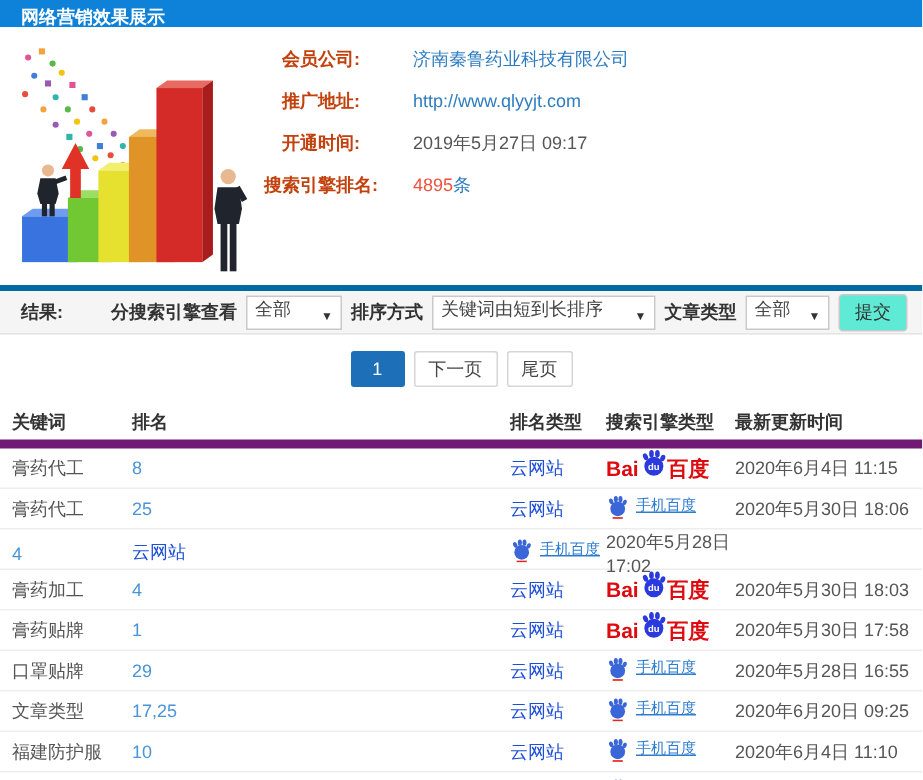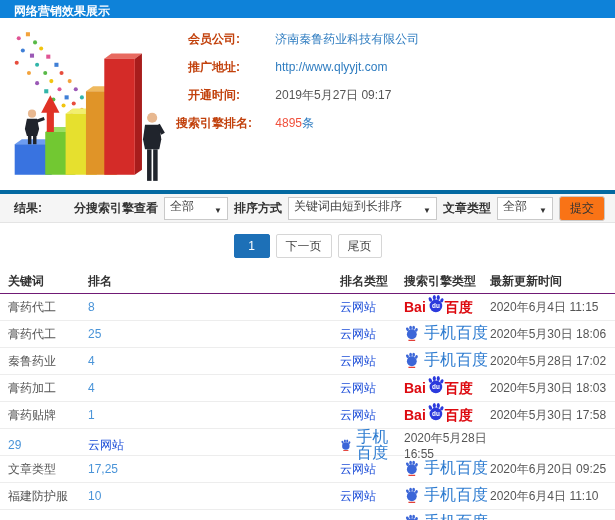--- a/index.html
+++ b/index.html
@@ -23,44 +23,44 @@
   
   .filter-bar{height:33px;background:#f5f5f5;border-top:4px solid #0369a1;border-bottom:1px solid #e4e4e4;
     display:flex;align-items:center;padding:0 10px 0 14px;font-size:12px;box-sizing:border-box;}
   .filter-result{font-weight:bold;color:#333;}
   .filter-right{margin-left:auto;display:flex;align-items:center;gap:6px;}
   .f-label{font-weight:bold;color:#333;white-space:nowrap;font-family:Liberation Serif, serif;}
   .sel{background:#fff;border:1px solid #c9c9c9;height:23px;display:flex;align-items:flex-end;
     justify-content:space-between;padding:4px 5px;box-sizing:border-box;cursor:pointer;color:#444;}
   .sel .arrow{font-size:8px;color:#333;margin-left:4px;}
   .sel1{width:64px;} .sel2{width:149px;} .sel3{width:56px;}
-  .btn-submit{height:25px;padding:0 10px;background:#f97316;border:1px solid #c9c9c9;border-radius:3px;
+  .btn-submit{height:25px;padding:0 10px;background:#5eead4;border:1px solid #c9c9c9;border-radius:3px;
     font-size:12px;color:#333;cursor:pointer;}
 
   
   .pager{height:46px;display:flex;align-items:center;justify-content:center;gap:6px;}
   .pg{min-width:16px;height:22px;padding:0 9px;display:flex;align-items:center;justify-content:center;
     font-size:12px;border:1px solid #d6d6d6;border-radius:2px;background:#fff;color:#444;cursor:pointer;}
   .pg.active{background:#1d70b7;border-color:#1d70b7;color:#fff;}
 
   
   .t-head,.t-row{display:grid;grid-template-columns:80px 252px 64px 86px auto;align-items:center;
     padding-left:8px;font-size:12px;}
-  .t-head{height:24px;font-weight:bold;color:#333;border-bottom:1px solid #701a75;}
+  .t-head{height:24px;font-weight:bold;color:#333;border-bottom:6px solid #701a75;}
   .t-row{height:26px;border-bottom:1px solid #ededed;color:#555;}
   .c-rank{color:#4a94d8;cursor:pointer;}
   .c-type{color:#1d4ed8;}
   .c-date{color:#555;}
 
   
   .engine-baidu{display:inline-flex;align-items:center;line-height:1;}
   .bd-word{color:#dd0a10;font-weight:bold;font-size:14px;letter-spacing:0;}
   .bd-paw{margin:-6px 0 0 0;}
   .engine-mobile{display:inline-flex;align-items:center;gap:5px;line-height:1;}
-  .mb-text{color:#2e7cd0;font-size:16px;}
+  .mb-text{color:#2e7cd0;font-size:10px;text-decoration:underline;}
 </style>
 </head>
 <body>
 
 <div class="page">
 
   <div class="hdr">
     <span>网络营销效果展示</span>
   </div>
 
@@ -239,21 +239,20 @@
       <circle cx="12.5" cy="15" r="8" fill="#3b66d8"></circle>
       <rect x="7" y="24" width="11" height="1.8" fill="#e0261d"></rect>
     </svg>
     <span class="mb-text">手机百度</span>
   </span>
 </span>
     <span class="c-date">2020年5月30日 18:06</span>
   </div>
 
   <div class="t-row">
-    <span class="c-kw">秦鲁药业</span>
     <span class="c-rank">4</span>
     <span class="c-type">云网站</span>
     <span class="c-engine">
   <span class="engine-mobile">
     <svg width="15" height="16" viewBox="0 0 24 26">
       <ellipse cx="5.5" cy="7" rx="2.2" ry="3.2" fill="#3b66d8" transform="rotate(-24 5.5 7)"></ellipse>
       <ellipse cx="10.5" cy="4.5" rx="2.2" ry="3.4" fill="#3b66d8"></ellipse>
       <ellipse cx="15.5" cy="4.5" rx="2.2" ry="3.4" fill="#3b66d8"></ellipse>
       <ellipse cx="20" cy="8" rx="2.1" ry="3" fill="#3b66d8" transform="rotate(24 20 8)"></ellipse>
       <circle cx="12.5" cy="15" r="8" fill="#3b66d8"></circle>
@@ -301,20 +300,21 @@
       <circle cx="12.5" cy="15" r="8" fill="#2b3add"></circle>
       <text x="12.5" y="18" font-size="8" font-weight="bold" fill="#ffffff" text-anchor="middle" font-family="Liberation Sans, sans-serif">du</text>
     </svg>
     <span class="bd-word">百度</span>
   </span>
 </span>
     <span class="c-date">2020年5月30日 17:58</span>
   </div>
 
   <div class="t-row">
+    <span class="c-kw">口罩贴牌</span>
     <span class="c-rank">29</span>
     <span class="c-type">云网站</span>
     <span class="c-engine">
   <span class="engine-mobile">
     <svg width="15" height="16" viewBox="0 0 24 26">
       <ellipse cx="5.5" cy="7" rx="2.2" ry="3.2" fill="#3b66d8" transform="rotate(-24 5.5 7)"></ellipse>
       <ellipse cx="10.5" cy="4.5" rx="2.2" ry="3.4" fill="#3b66d8"></ellipse>
       <ellipse cx="15.5" cy="4.5" rx="2.2" ry="3.4" fill="#3b66d8"></ellipse>
       <ellipse cx="20" cy="8" rx="2.1" ry="3" fill="#3b66d8" transform="rotate(24 20 8)"></ellipse>
       <circle cx="12.5" cy="15" r="8" fill="#3b66d8"></circle>

